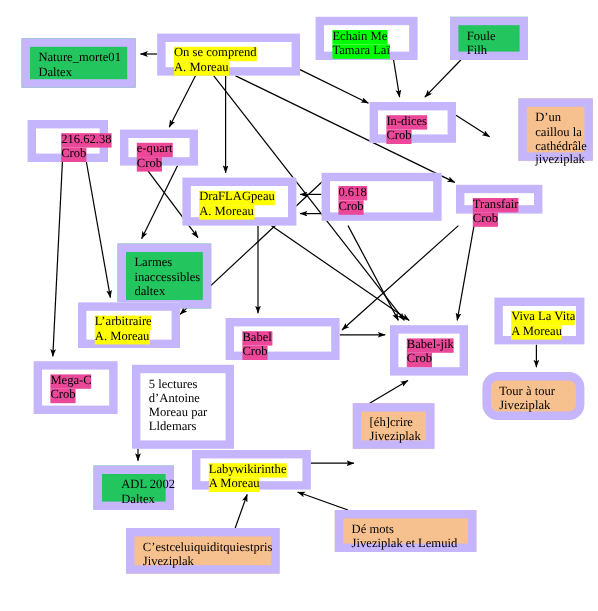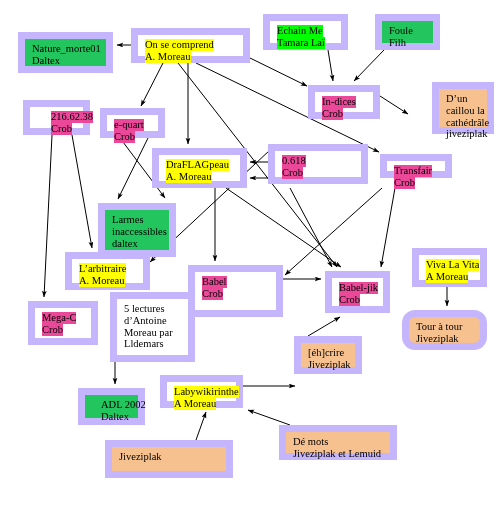--- a/index.html
+++ b/index.html
@@ -138,60 +138,61 @@
       </div>
       <div class="node fill-blue" style="left: 98px; top: 203px; width: 78px; height: 54px;">
         <span class="ln">Larmes</span>
         <span class="ln">inaccessibles</span>
         <span class="ln">daltex</span>
       </div>
       <div class="node fill-white hl-yellow" style="left: 65px; top: 252px; width: 85px; height: 38px;">
         <span class="ln">L’arbitraire</span>
         <span class="ln">A. Moreau</span>
       </div>
-      <div class="node fill-white hl-cyan" style="left: 188px; top: 265px; width: 95px; height: 52px;">
+      <div class="node fill-white hl-cyan" style="left: 188px; top: 265px; width: 95px; height: 35px;">
         <span class="ln">Babel</span>
         <span class="ln">Crob</span>
       </div>
       <div class="node fill-white hl-cyan" style="left: 325px; top: 271px; width: 65px; height: 42px;">
         <span class="ln">Babel-jik</span>
         <span class="ln">Crob</span>
       </div>
       <div class="node fill-white hl-yellow" style="left: 412px; top: 248px; width: 75px; height: 39px;">
         <span class="ln">Viva La Vita</span>
         <span class="ln">A Moreau</span>
       </div>
       <div class="node fill-white hl-cyan" style="left: 28px; top: 301px; width: 70px; height: 44px;">
         <span class="ln">Mega-C</span>
         <span class="ln">Crob</span>
       </div>
-      <div class="node fill-white" style="left: 110px; top: 292px; width: 85px; height: 70px;">
+      <div class="node fill-white" style="left: 110px; top: 304px; width: 85px; height: 70px;">
         <span class="ln">5 lectures</span>
         <span class="ln">d’Antoine</span>
         <span class="ln">Moreau par</span>
         <span class="ln">Lldemars</span>
       </div>
       <div class="node fill-orange" style="left: 402px; top: 310px; width: 85px; height: 40px; border-radius: 13px;">
         <span class="ln">Tour à tour</span>
         <span class="ln">Jiveziplak</span>
       </div>
       <div class="node fill-orange" style="left: 294px; top: 336px; width: 68px; height: 38px;">
         <span class="ln">[éh]crire</span>
         <span class="ln">Jiveziplak</span>
       </div>
-      <div class="node fill-white hl-yellow" style="left: 160px; top: 375px; width: 83px; height: 33px;">
+      <div class="node fill-white hl-yellow" style="left: 160px; top: 375px; width: 99px; height: 33px;">
         <span class="ln">Labywikirinthe</span>
         <span class="ln">A Moreau</span>
       </div>
       <div class="node fill-blue" style="left: 78px; top: 388px; width: 67px; height: 37px; padding-left: 16px;">
         <span class="ln">ADL 2002</span>
         <span class="ln">Daltex</span>
       </div>
       <div class="node fill-orange" style="left: 279px; top: 425px; width: 118px; height: 35px;">
         <span class="ln">Dé mots</span>
         <span class="ln">Jiveziplak et Lemuid</span>
       </div>
       <div class="node fill-orange" style="left: 105px; top: 440px; width: 128px; height: 38px;">
+        <span class="ln">C’estceluiquiditquiestpris</span>
         <span class="ln">Jiveziplak</span>
       </div>
     </div>
 
 </div>
 
 </body></html>

